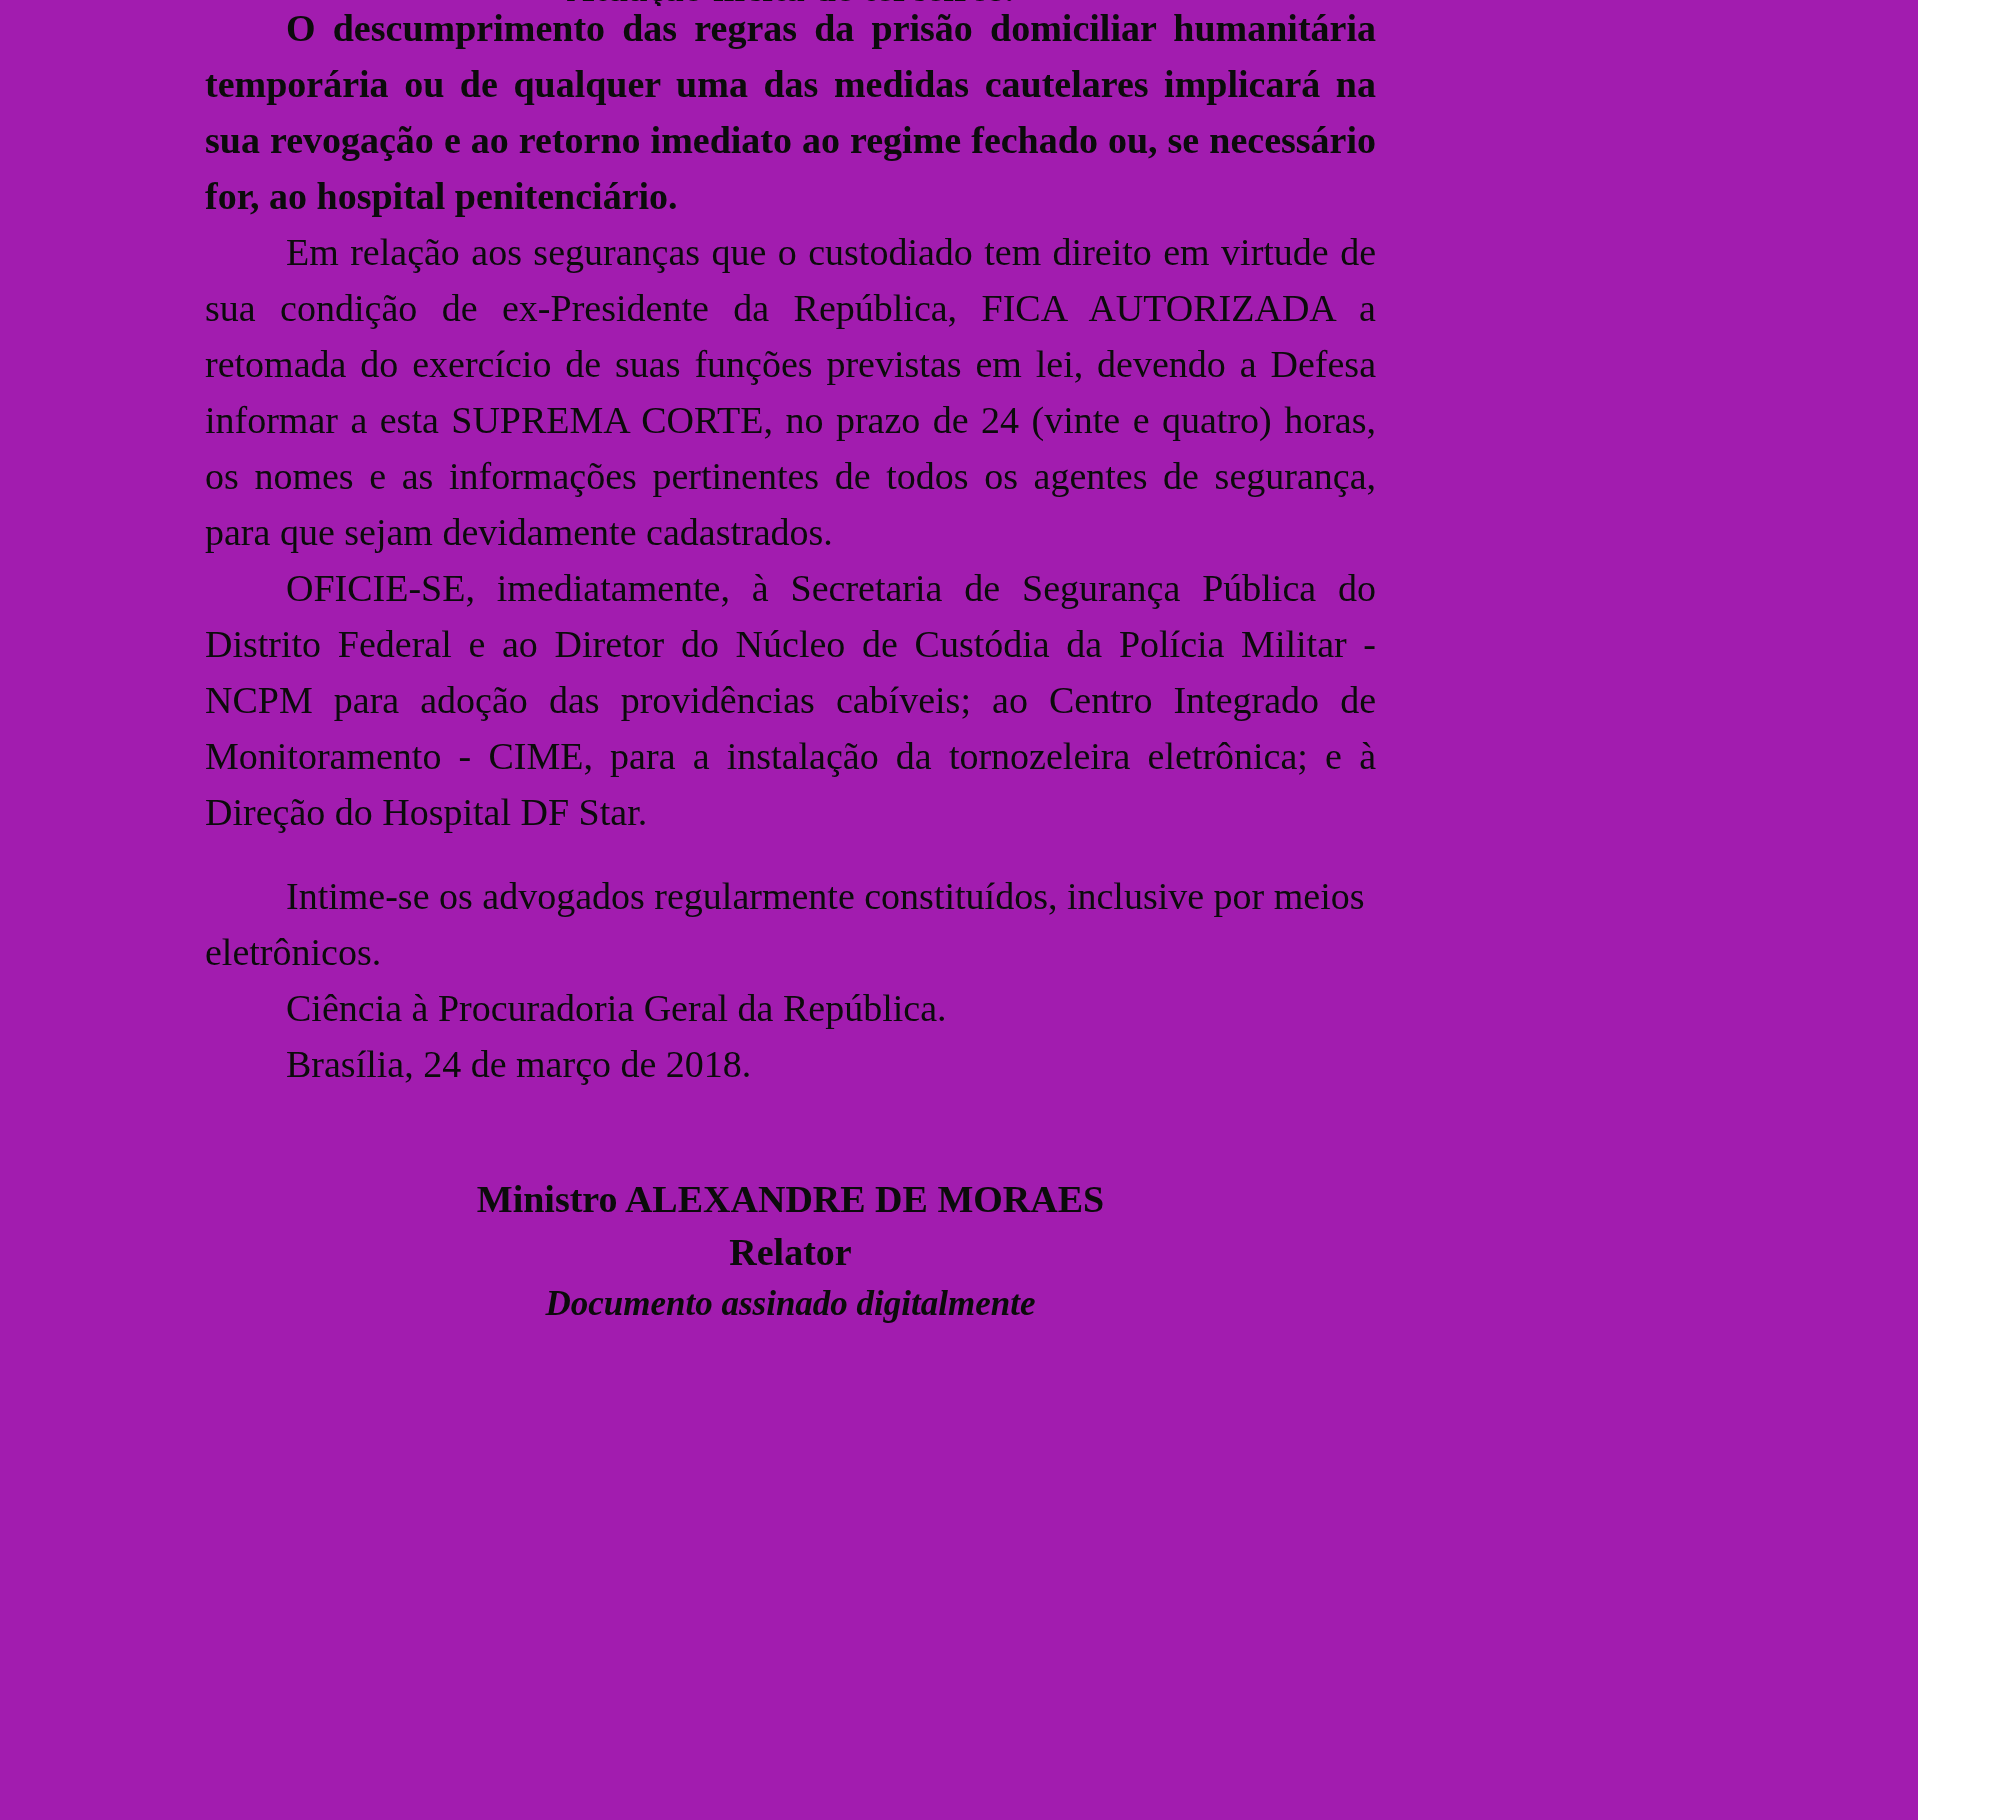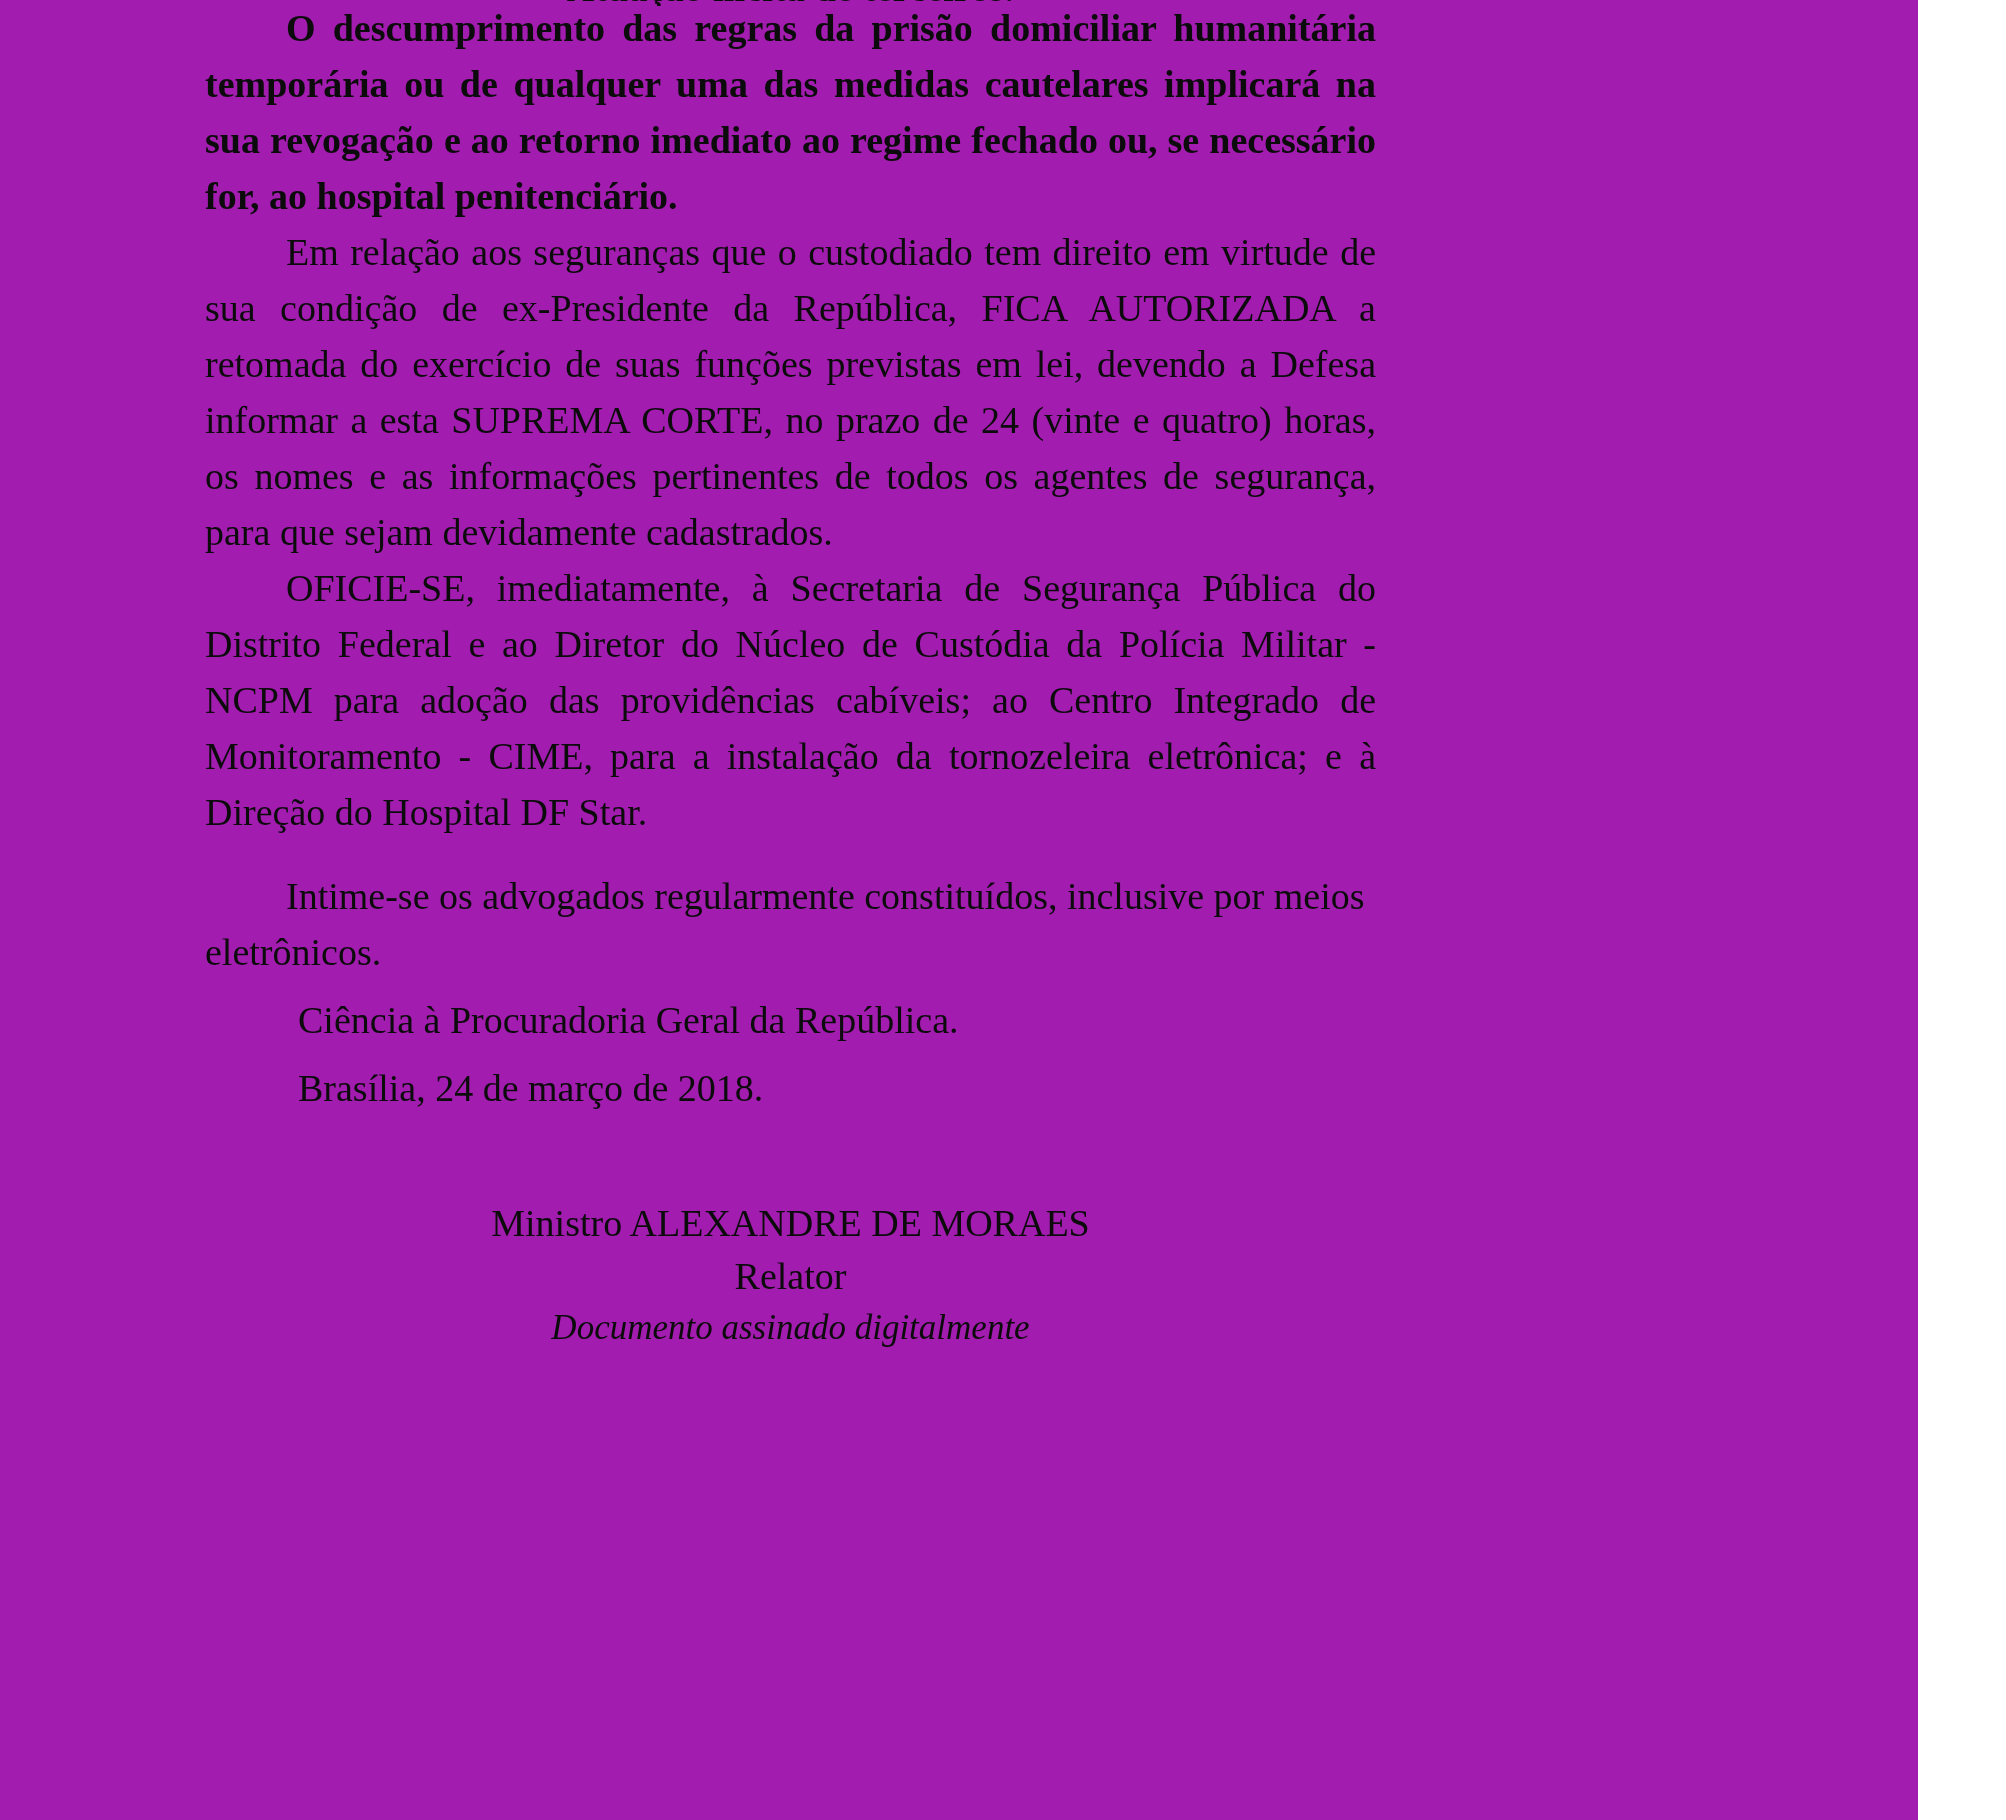--- a/index.html
+++ b/index.html
@@ -52,38 +52,38 @@
   }
   p.para.bold {
     font-weight: bold;
   }
   p.para.last-left {
     text-align: left;
     margin-top: 28px;
   }
 
   p.short {
-    margin: 12px;
+    margin: 0;
     text-align: left;
     font-size: 38px;
     line-height: 56px;
     text-indent: 81px;
   }
 
   .gap-first  { margin-top: 97px; }
   .gap-norm   { margin-top: 0px; }
 
   .signature {
     margin-top: 81px;
     text-align: center;
   }
   .sig-line {
     font-size: 38px;
     line-height: 53px;
-    font-weight: normal;
+    font-weight: bold;
   }
   .sig-line.italic {
     font-style: italic;
     font-size: 35px;
     line-height: 49px;
   }
 </style>
 </head>
 <body>
 

